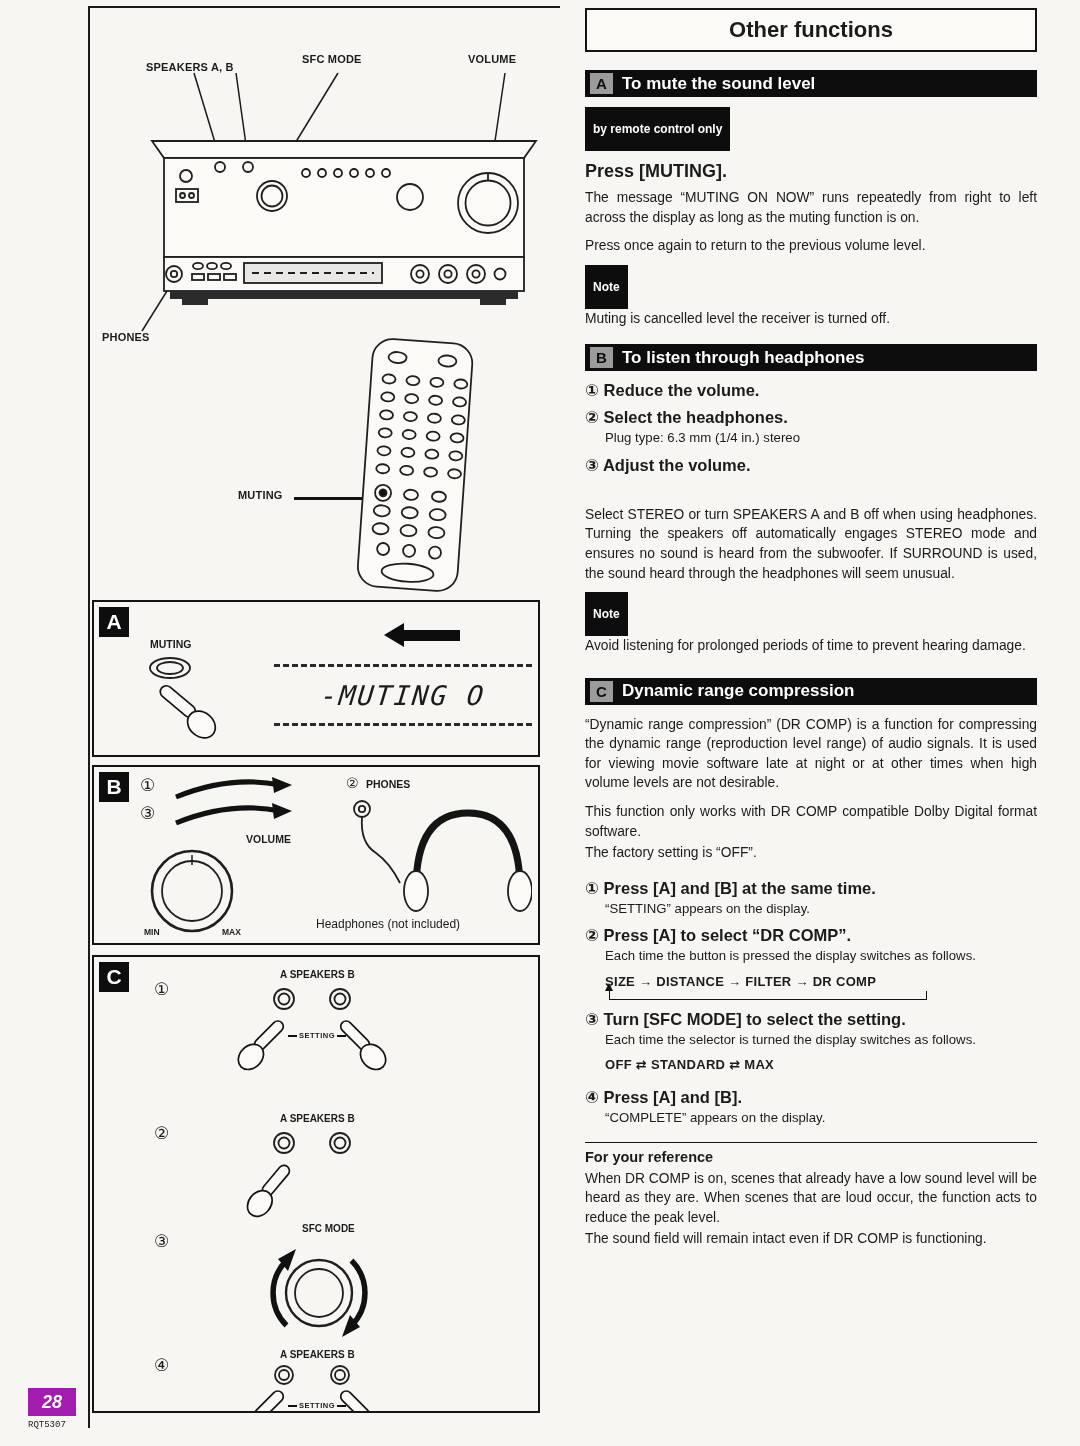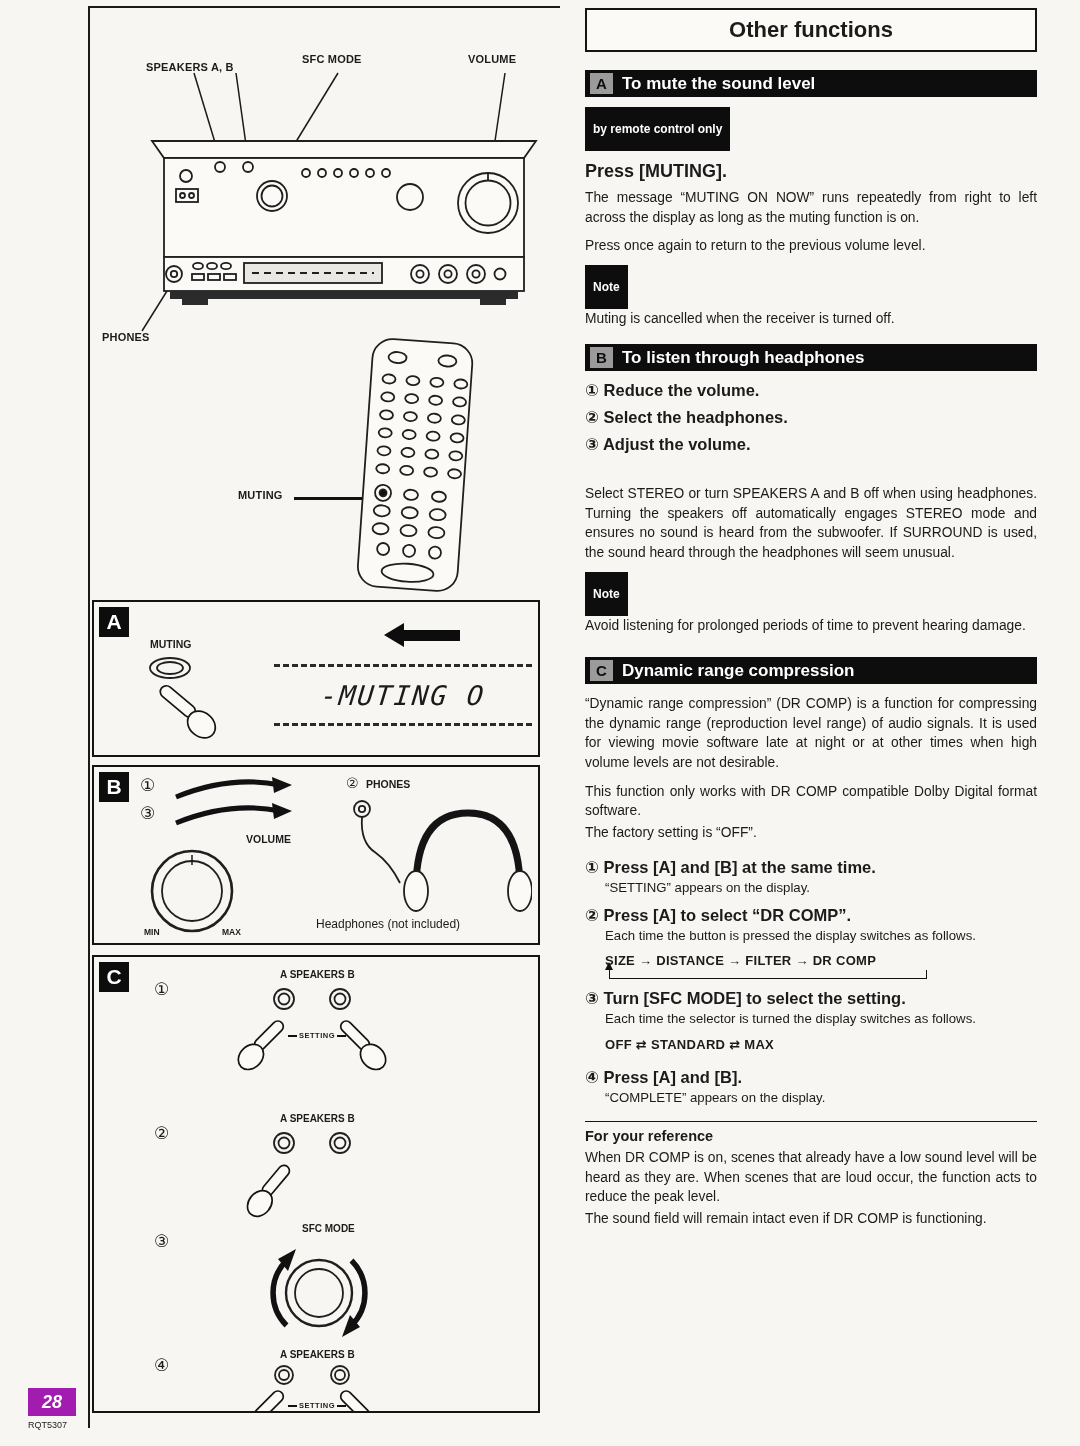--- a/index.html
+++ b/index.html
@@ -44,21 +44,21 @@
   .body-p {font-size:13.8px;line-height:1.42;text-align:justify;margin-bottom:9px;}
   .sub {font-size:13.2px;line-height:1.4;margin:2px 0 8px 20px;text-align:justify;}
   .flow {font-size:13px;font-weight:bold;margin:6px 0 0 20px;letter-spacing:.3px;}
   .loop {margin:2px 0 10px 24px;width:318px;height:9px;border-left:1.6px solid #111;border-right:1.6px solid #111;border-bottom:1.6px solid #111;position:relative;}
   .loop::before {content:"";position:absolute;left:-5.3px;top:-8px;border-left:4.5px solid transparent;border-right:4.5px solid transparent;border-bottom:8px solid #111;}
   .mt-16{margin-top:16px;} .mt-22{margin-top:22px;} .mt-30{margin-top:30px;}
   .ref-rule {border-top:1.8px solid #141414;margin-top:14px;padding-top:6px;}
   .ref-title {font-size:14.5px;font-weight:bold;margin-bottom:4px;}
 
   .footer-pageno {position:absolute;left:28px;top:1388px;width:48px;height:28px;background:#a21caf;color:#fff;font-weight:bold;font-style:italic;font-size:18px;display:flex;align-items:center;justify-content:center;}
-  .footer-code {position:absolute;left:28px;top:1420px;font-size:9px;}
+  .footer-code {position:absolute;left:28px;top:1420px;font-size:9px;font-family:Liberation Mono, monospace;}
 
   svg {display:block;}
   .ln {stroke:#1a1a1a;stroke-width:1.5;}
   .sh {fill:none;stroke:#1f1f1f;stroke-width:1.8;}
   .shf {fill:#fbfaf7;stroke:#1f1f1f;stroke-width:1.8;}
   .hand {fill:#fbfaf7;stroke:#141414;stroke-width:1.7;}
 </style>
 </head>
 <body>
 
@@ -297,28 +297,29 @@
 
   <div class="sec-bar">
     <span class="sec-letter">A</span>
     <span>To mute the sound level</span>
   </div>
   <div><span class="badge">by remote control only</span></div>
   <div class="h-big">Press [MUTING].</div>
   <p class="body-p">The message “MUTING ON NOW” runs repeatedly from right to left across the display as long as the muting function is on.</p>
   <p class="body-p">Press once again to return to the previous volume level.</p>
   <div><span class="badge">Note</span></div>
-  <p class="body-p">Muting is cancelled when the receiver is turned off.</p>
+  <p class="body-p">Muting is cancelled level the receiver is turned off.</p>
 
   <div class="sec-bar mt-16">
     <span class="sec-letter">B</span>
     <span>To listen through headphones</span>
   </div>
   <div class="h-step">① Reduce the volume.</div>
   <div class="h-step">② Select the headphones.</div>
+  <p class="sub">Plug type: 6.3 mm (1/4 in.) stereo</p>
   <div class="h-step">③ Adjust the volume.</div>
   <p class="body-p mt-30">Select STEREO or turn SPEAKERS A and B off when using headphones. Turning the speakers off automatically engages STEREO mode and ensures no sound is heard from the subwoofer. If SURROUND is used, the sound heard through the headphones will seem unusual.</p>
   <div><span class="badge">Note</span></div>
   <p class="body-p">Avoid listening for prolonged periods of time to prevent hearing damage.</p>
 
   <div class="sec-bar mt-22">
     <span class="sec-letter">C</span>
     <span>Dynamic range compression</span>
   </div>
   <p class="body-p">“Dynamic range compression” (DR COMP) is a function for compressing the dynamic range (reproduction level range) of audio signals. It is used for viewing movie software late at night or at other times when high volume levels are not desirable.</p>

